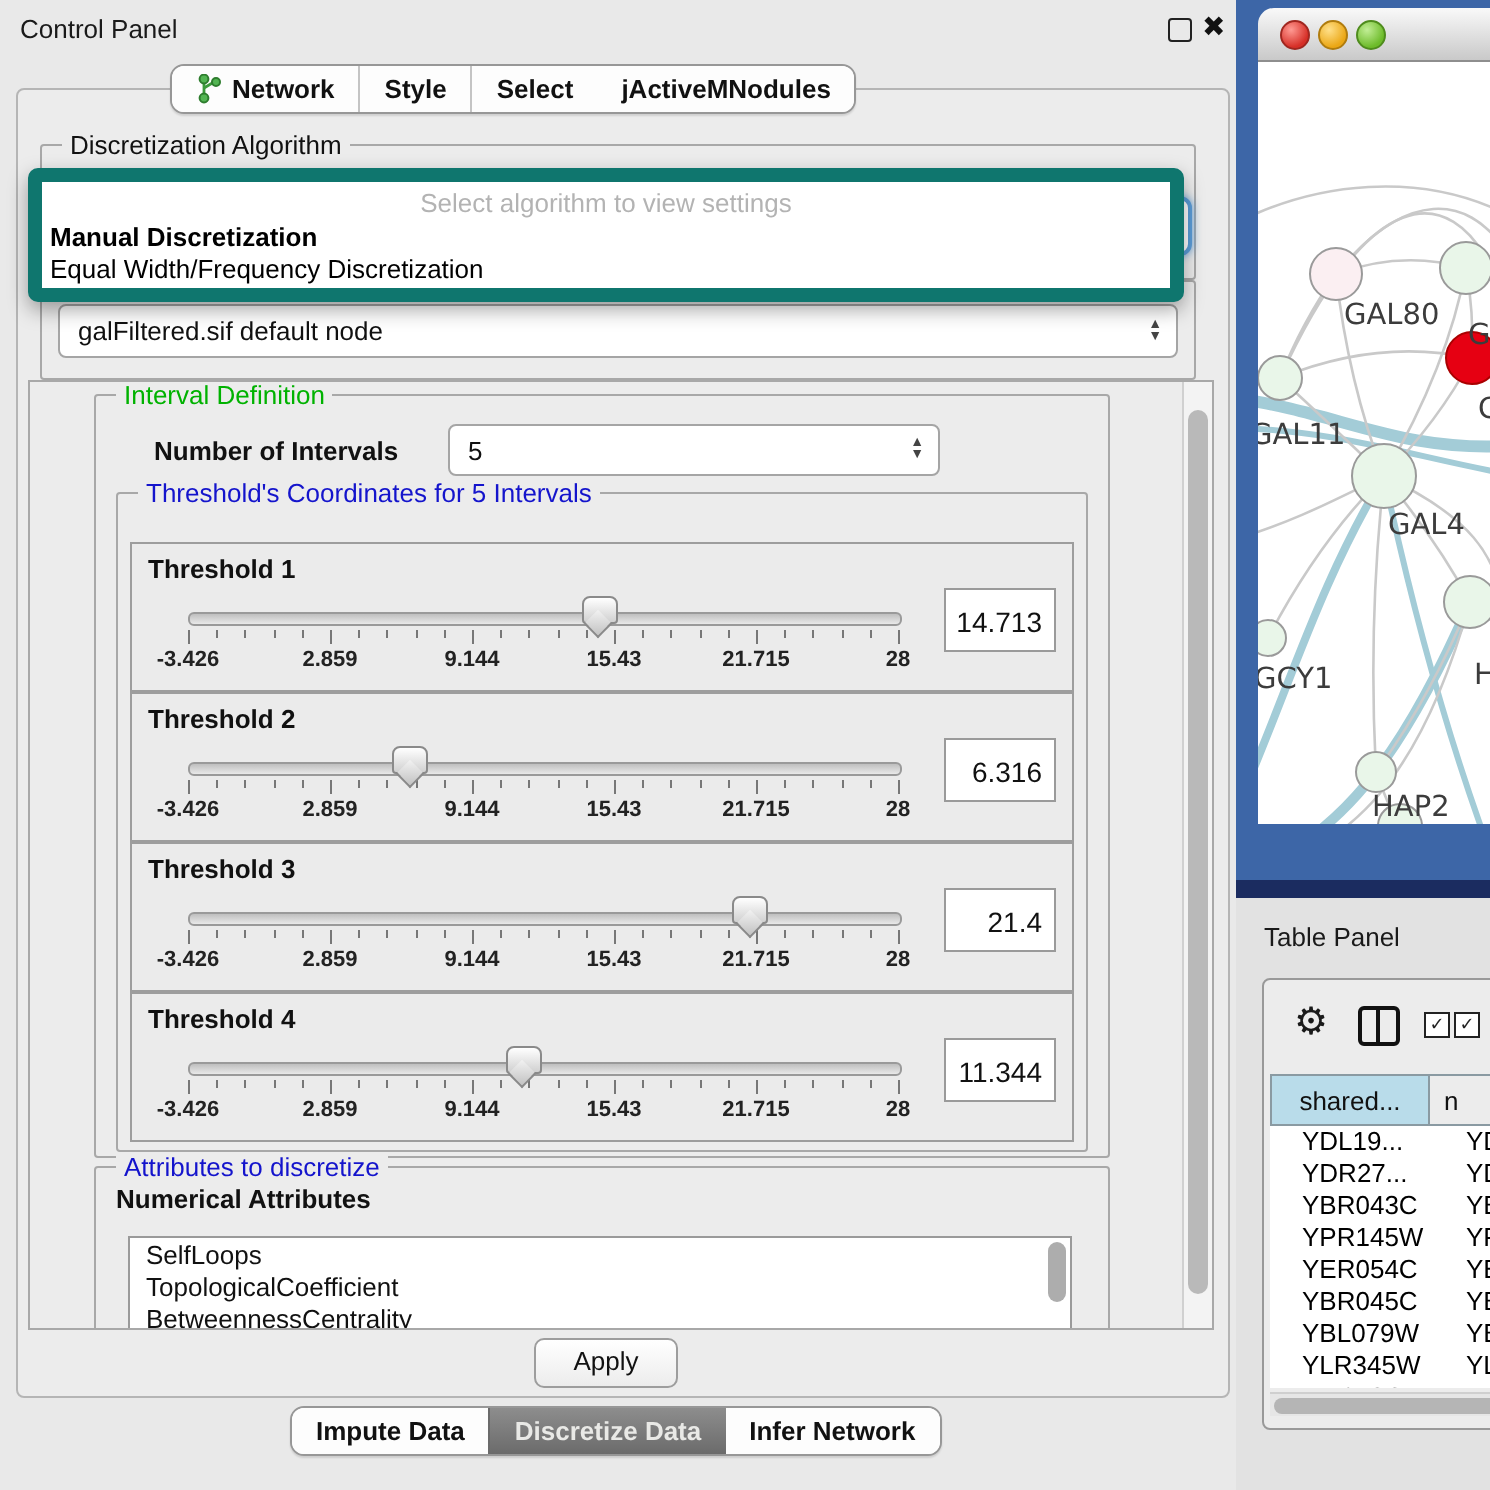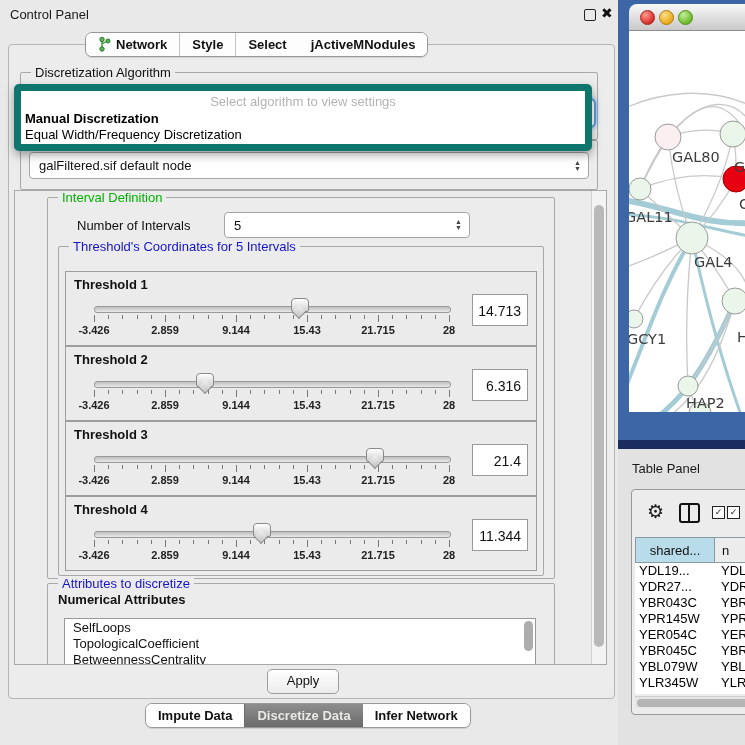--- a/index.html
+++ b/index.html
@@ -72,21 +72,21 @@
   #tp-box{left:631px;top:489px;width:130px;height:224px;background:#ececec;border:1px solid #999;border-radius:4px;overflow:hidden;}
   #tp-gear{left:15px;top:10px;font-size:19px;color:#1a1a1a;}
   #tp-colicon{left:47px;top:13px;width:17px;height:16px;border:2px solid #111;border-radius:3px;}
   #tp-colicon::after{content:'';position:absolute;left:7px;top:0;width:2px;height:16px;background:#111;}
   .tp-check{position:absolute;top:16px;width:11px;height:11px;border:1.5px solid #222;font-size:9px;font-weight:bold;
             line-height:11px;text-align:center;color:#222;background:#fff;}
   .tp-hcell{position:absolute;top:47px;height:26px;border:1px solid #8a9aa2;box-sizing:border-box;font-size:13px;color:#111;
             display:flex;align-items:center;justify-content:center;}
   #tp-rows{position:absolute;left:3px;top:73px;width:140px;height:131px;background:#fff;overflow:hidden;}
   .tp-row{height:16px;display:flex;font-size:13px;color:#000;}
-  .tp-c1{width:76px;padding-left:4px;}
+  .tp-c1{width:76px;padding-left:16px;}
   .tp-c2{padding-left:6px;}
   #tp-hscroll{left:3px;top:206px;width:126px;height:11px;background:#e6e6e6;border-top:1px solid #cfcfcf;}
   #tp-hthumb{left:2px;top:1.5px;width:118px;height:8px;background:#b5b5b5;border-radius:4px;}
 </style>
 </head>
 <body>
 
 <div class="abs" id="cp-titlebar">
   <span class="abs" id="cp-title">Control Panel</span>
   <span class="abs" id="cp-float"></span>
@@ -132,21 +132,21 @@
   <span class="gtitle" style="color:#a21caf">Table Data</span>
   <div class="combo" style="left:8px;top:11px;width:560px;height:27px;">
     <span>galFiltered.sif default node</span>
     <span class="arrows">▲<br>▼</span>
   </div>
 </div>
 
 <div class="abs" id="scrollpane">
   <div class="group" style="left:32px;top:6px;width:506px;height:380px;">
     <span class="gtitle" id="interval-title" style="color: rgb(0, 178, 0);">Interval Definition</span>
-    <div class="abs" style="left:29px;top:20px;font-size:13px;font-weight:normal;color:#111;">Number of Intervals</div>
+    <div class="abs" style="left:29px;top:20px;font-size:13px;font-weight:bold;color:#111;">Number of Intervals</div>
     <div class="combo" style="left:176px;top:14px;width:246px;height:26px;">
       <span>5</span>
       <span class="arrows">▲<br>▼</span>
     </div>
     <div class="group" style="left:10px;top:48px;width:484px;height:328px;">
       <span class="gtitle" id="thresholds-title" style="color: rgb(20, 20, 204);">Threshold's Coordinates for 5 Intervals</span>
       <div id="threshold-stack">
           <div class="tbox" style="top: 24px;">
             <div class="tlabel">Threshold 1</div>
             <div class="track"></div>

